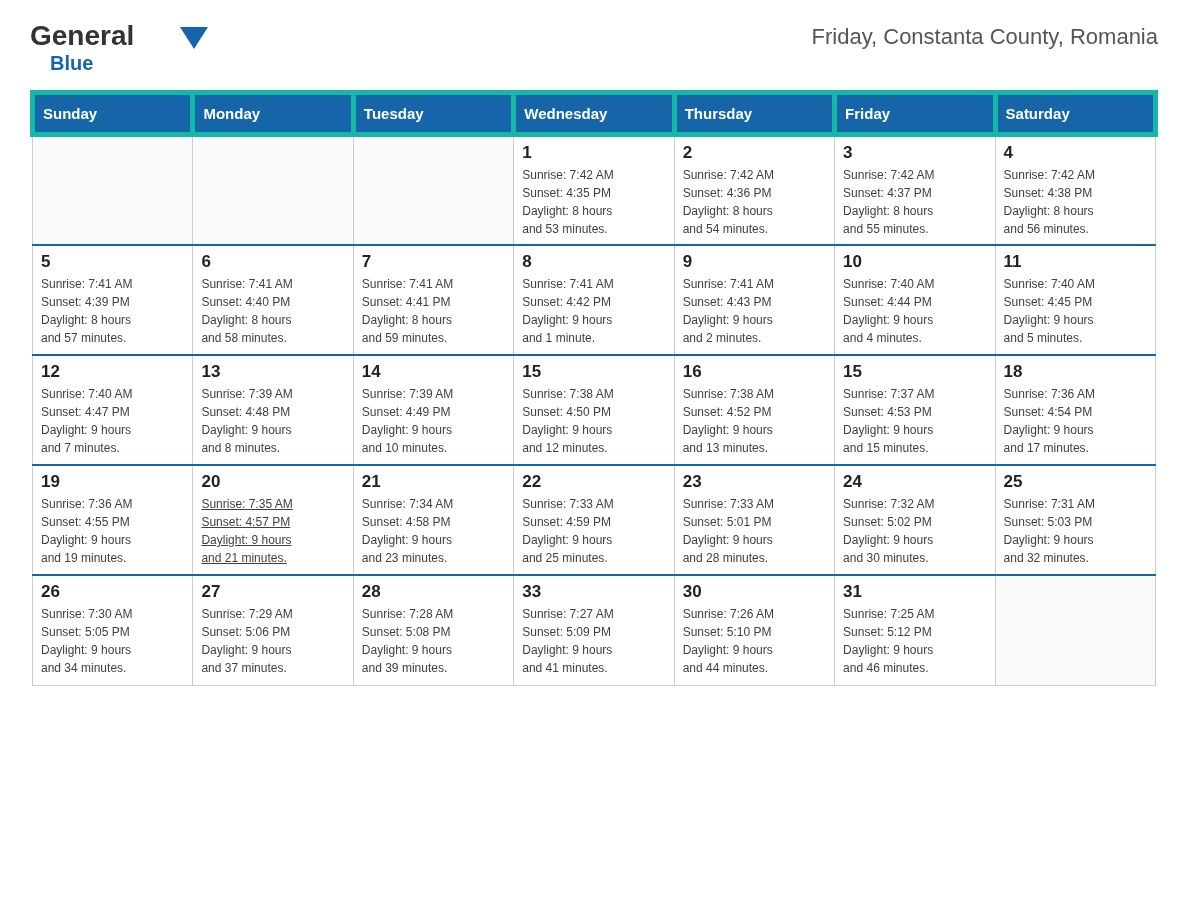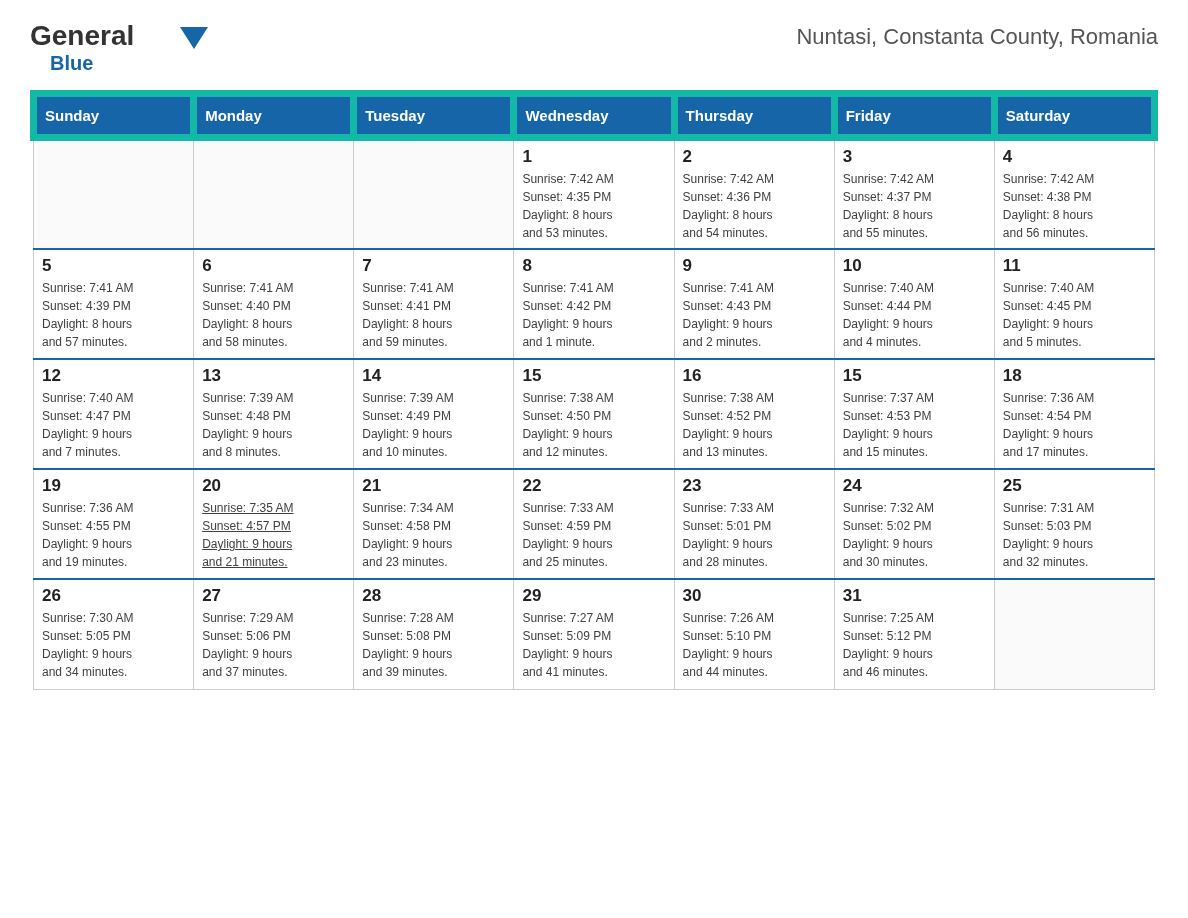--- a/index.html
+++ b/index.html
@@ -71,21 +71,21 @@
       border-collapse: collapse;
       margin-top: 15px;
     }
     .calendar-table th {
       background-color: #1565a8;
       color: #fff;
       padding: 10px 8px;
       font-size: 15px;
       font-weight: bold;
       text-align: left;
-      border: 7px solid #14b8a6;
+      border: 5px solid #14b8a6;
     }
     .calendar-table td {
       border: 1px solid #ccc;
       vertical-align: top;
       padding: 6px 8px;
       width: calc(100% / 7);
       min-height: 90px;
       height: 110px;
     }
     .day-number {
@@ -116,21 +116,21 @@
       <span class="logo-general">General</span>
       <div class="logo-blue-part">
         <div class="logo-triangle"></div>
       </div>
     </div>
     <div style="margin-left: 4px;">
       <span class="logo-blue">Blue</span>
     </div>
   </div>
   <div class="title-section">
-    <div class="location-title">Nuntasi, Constanta County, Romania</div>
+    <div class="location-title">Friday, Constanta County, Romania</div>
   </div>
 </div>
 
 <table class="calendar-table">
   <thead>
     <tr>
     <th>Sunday</th>
         <th>Monday</th>
         <th>Tuesday</th>
         <th>Wednesday</th>
@@ -342,21 +342,21 @@
 and 37 minutes.</div>
         </td>
         <td>
           <span class="day-number">28</span>
           <div class="day-info" style="white-space: pre-line;">Sunrise: 7:28 AM
 Sunset: 5:08 PM
 Daylight: 9 hours
 and 39 minutes.</div>
         </td>
         <td>
-          <span class="day-number">29</span>
+          <span class="day-number">33</span>
           <div class="day-info" style="white-space: pre-line;">Sunrise: 7:27 AM
 Sunset: 5:09 PM
 Daylight: 9 hours
 and 41 minutes.</div>
         </td>
         <td>
           <span class="day-number">30</span>
           <div class="day-info" style="white-space: pre-line;">Sunrise: 7:26 AM
 Sunset: 5:10 PM
 Daylight: 9 hours

